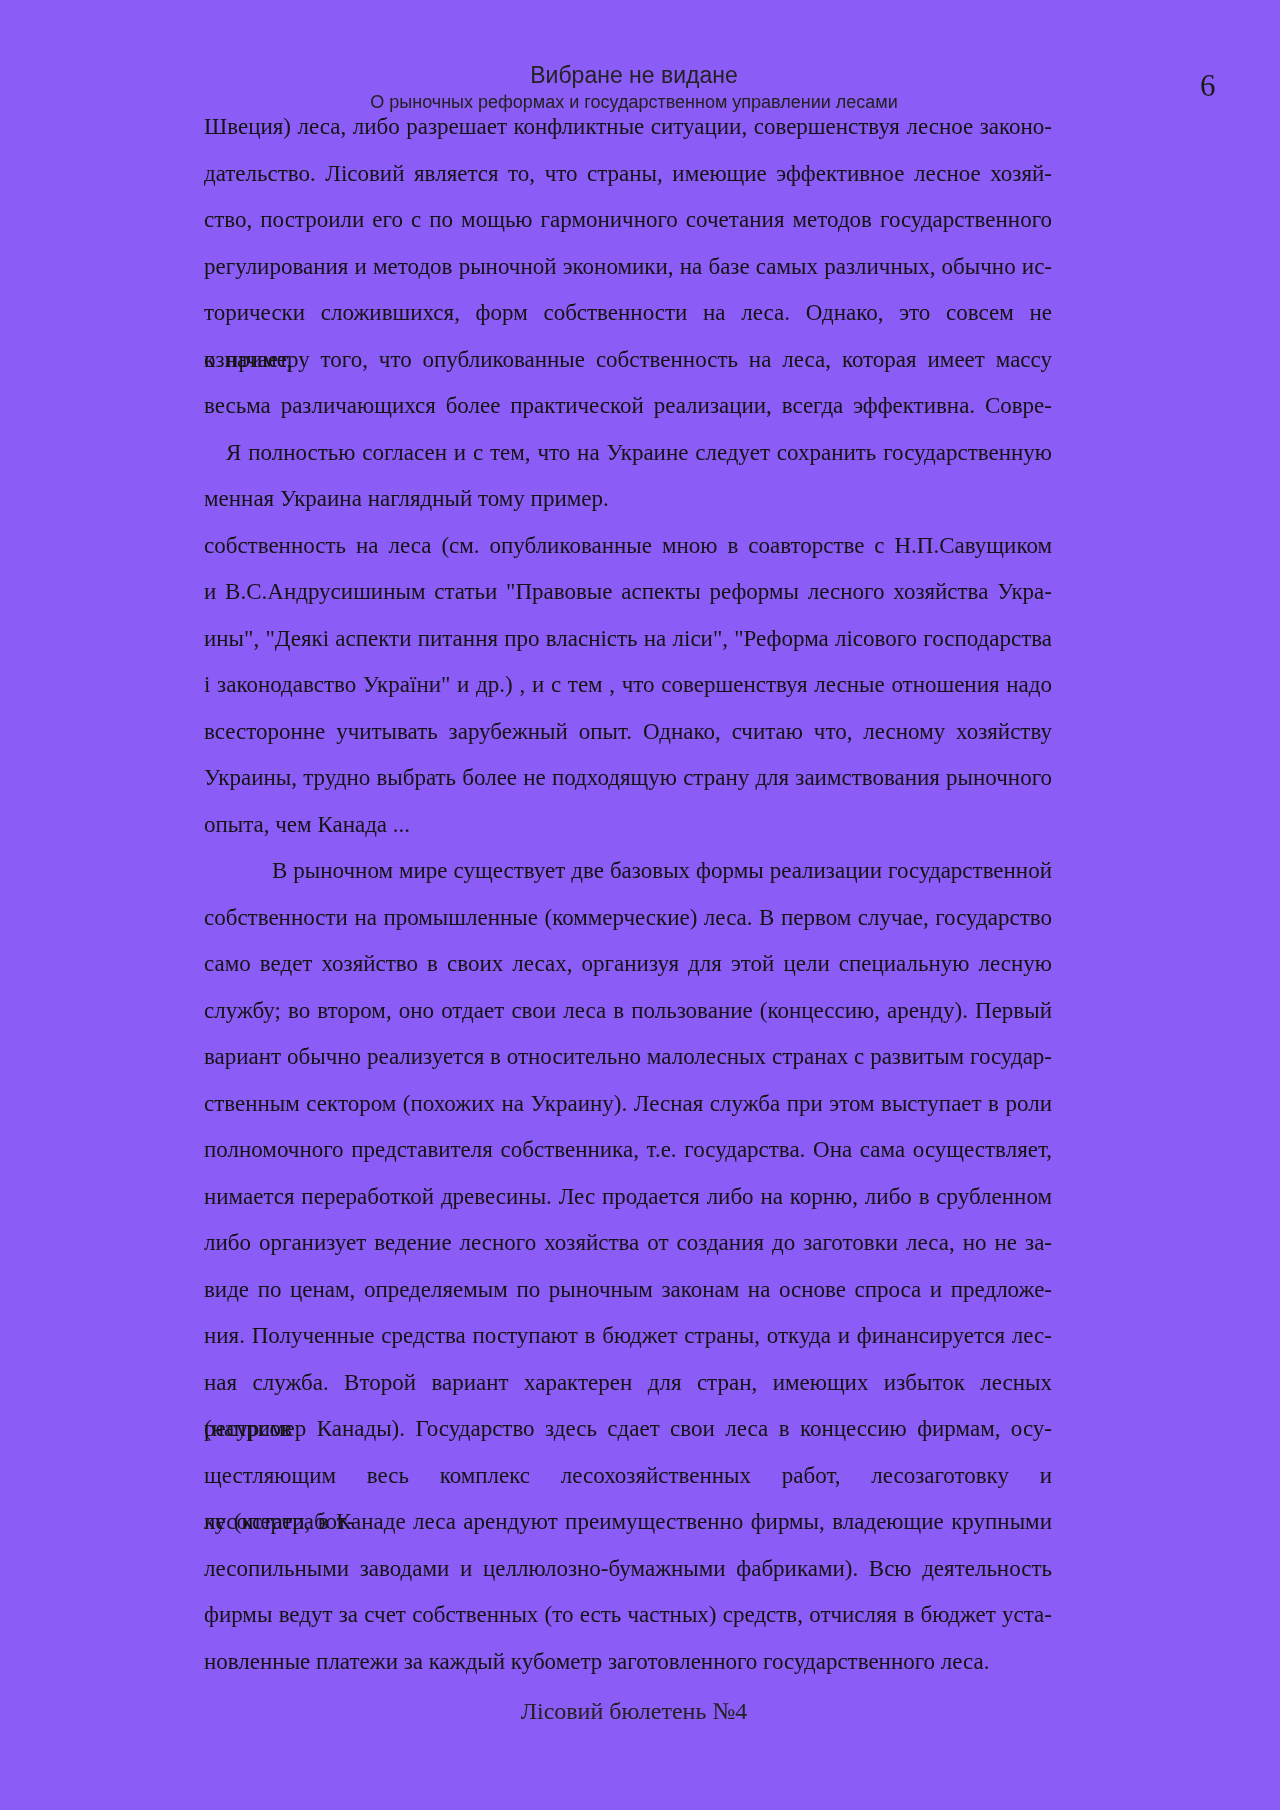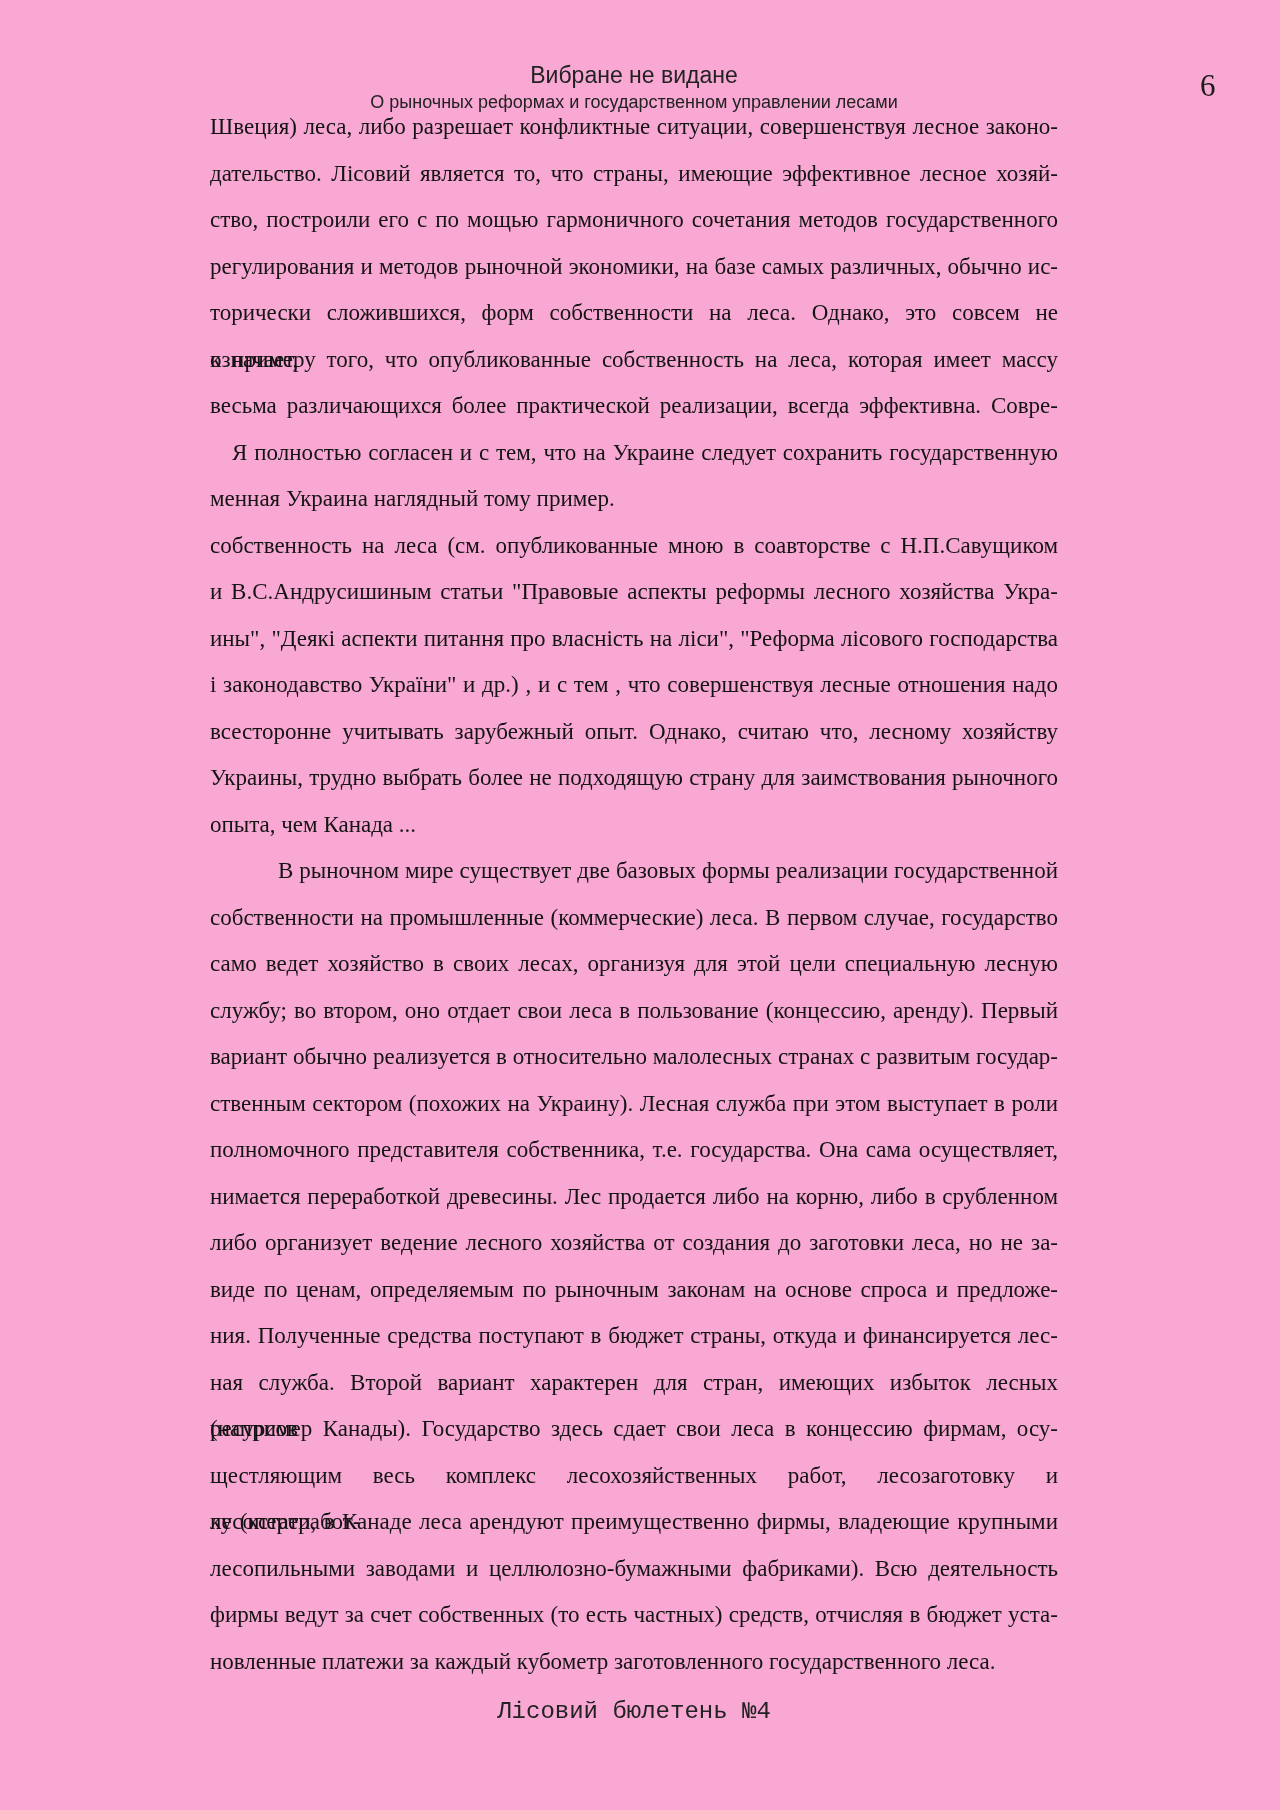--- a/index.html
+++ b/index.html
@@ -4,21 +4,21 @@
 <style>
   html, body {
     margin: 0;
     padding: 0;
     background: #ffffff;
   }
   .page {
     position: relative;
     width: 1280px;
     height: 1810px;
-    background: #f9a8d4;
+    background: #8b5cf6;
     color: #151515;
     overflow: hidden;
   }
   .doc-header {
     position: absolute;
     top: 62px;
     left: 210px;
     width: 848px;
     text-align: center;
     font-family: "Liberation Sans", sans-serif;
@@ -36,21 +36,21 @@
     position: absolute;
     top: 68px;
     left: 1200px;
     font-family: "Liberation Serif", serif;
     font-size: 31px;
     color: #1a1a1a;
   }
   .doc-body {
     position: absolute;
     top: 104px;
-    left: 210px;
+    left: 204px;
     width: 848px;
     font-family: "Liberation Serif", serif;
     font-size: 23px;
     color: #141414;
   }
   .doc-body .line {
     line-height: 46.5px;
     height: 46.5px;
     text-align: justify;
     text-align-last: justify;
@@ -58,21 +58,21 @@
   }
   .doc-body .line.last {
     text-align-last: left;
   }
   .doc-footer {
     position: absolute;
     top: 1698px;
     left: 210px;
     width: 848px;
     text-align: center;
-    font-family: Liberation Mono, monospace;
+    font-family: Liberation Serif, serif;
     font-size: 24px;
     color: #222222;
   }
 </style>
 </head>
 <body>
 
 <div class="page">
 
   <div class="doc-header">

